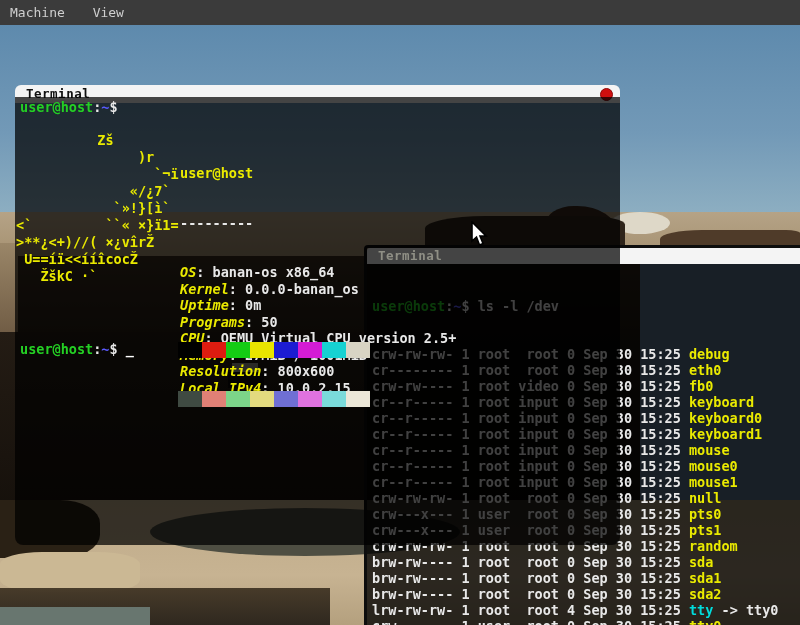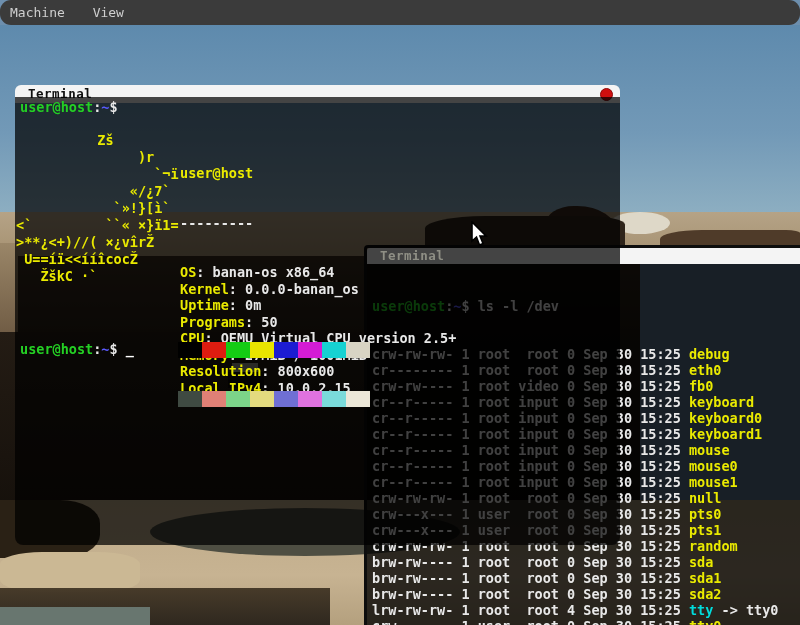--- a/index.html
+++ b/index.html
@@ -31,45 +31,45 @@
   .bg-pond{left:150px;top:508px;width:310px;height:48px;border-radius:50%;background:#4e4e42;}
   .bg-sand-shadow1{left:0;top:500px;width:100px;height:58px;border-radius:0 40% 40% 0;background:#2a2115;}
   .bg-stones{left:0;top:552px;width:140px;height:40px;border-radius:30%;background:#cbb894;}
   .bg-sand-shadow2{left:0;top:588px;width:330px;height:37px;background:linear-gradient(180deg,rgba(58,46,31,0.9),rgba(40,34,26,0.95));}
   .bg-pool{left:0;top:607px;width:150px;height:18px;background:#68766f;}
   .bg-truck-body{left:228px;top:372px;width:36px;height:16px;background:#0c0a08;}
   .bg-truck-top{left:232px;top:363px;width:26px;height:9px;background:#98988e;}
 
   
   .menu-bar{position:absolute;left:0;top:0;width:800px;height:25px;background:var(--menu_bg);
-    color:var(--menu_text);font-size:13px;line-height:25px;z-index:20;border-radius:11px;}
+    color:var(--menu_text);font-size:13px;line-height:25px;z-index:20;}
   .menu-item{display:inline-block;padding:0 10px;cursor:default;}
 
   
   .titlebar{position:absolute;left:0;top:0;width:100%;height:18px;background:var(--titlebar_bg);
     font-size:12.5px;font-weight:bold;line-height:18px;color:var(--titlebar_text);}
-  .titlebar .title{padding-left:1px;letter-spacing:0.5px;margin-left:12px;}
+  .titlebar .title{padding-left:11px;letter-spacing:0.5px;}
   .term-body{position:absolute;left:0;width:100%;font-size:13.5px;font-weight:bold;
     line-height:16px;color:var(--term_white);white-space:pre;}
   .p-user{color:var(--term_green);} .p-path{color:var(--term_blue);}
   .p-sym,.p-sep{color:var(--term_white);}
   .yellow{color:var(--term_yellow);} .cyan{color:var(--term_cyan);}
   .cursor{color:#ffffff;}
 
   
   #terminal1{position:absolute;left:15px;top:85px;width:605px;height:420px;z-index:3;}
   #terminal1 .titlebar{border-radius:6px 6px 0 0;}
   #terminal1 .close-btn{position:absolute;right:7px;top:2.5px;width:13px;height:13px;border-radius:50%;
     background:var(--close_red);border:1px solid #8d0606;}
   #t1-body{top:12px;height:448px;background:var(--t1_body);border-radius:0 0 8px 8px;line-height:16.5px;}
   .t1-abs{position:absolute;left:5px;}
   #t1-art{position:absolute;left:1px;top:35px;margin:0;font:inherit;line-height:17px;color:var(--term_yellow);}
   #t1-fetch{position:absolute;left:165px;top:35px;}
   .fetch-line{height:16.5px;}
-  .fetch-label{color:var(--term_yellow);}
+  .fetch-label{color:var(--term_yellow);font-style:italic;}
   #t1-palette{position:absolute;left:163px;top:212px;}
   .pal-row{display:flex;height:16px;}
   .pal-row .sw{width:24px;height:16px;}
 
   
   #terminal2{position:absolute;left:364px;top:245px;width:445px;height:400px;
     border-top:3px solid #0d0d0d;border-left:3px solid #0d0d0d;border-radius:4px 0 0 0;}
   #terminal2 .titlebar{height:16px;line-height:16px;border-radius:3px 0 0 0;}
   #terminal2 .titlebar .title{position:relative;z-index:5;color:#8f8f85;}
   #t2-body{top:16px;height:384px;background:var(--t2_body);padding:2px 0 0 2px;}

